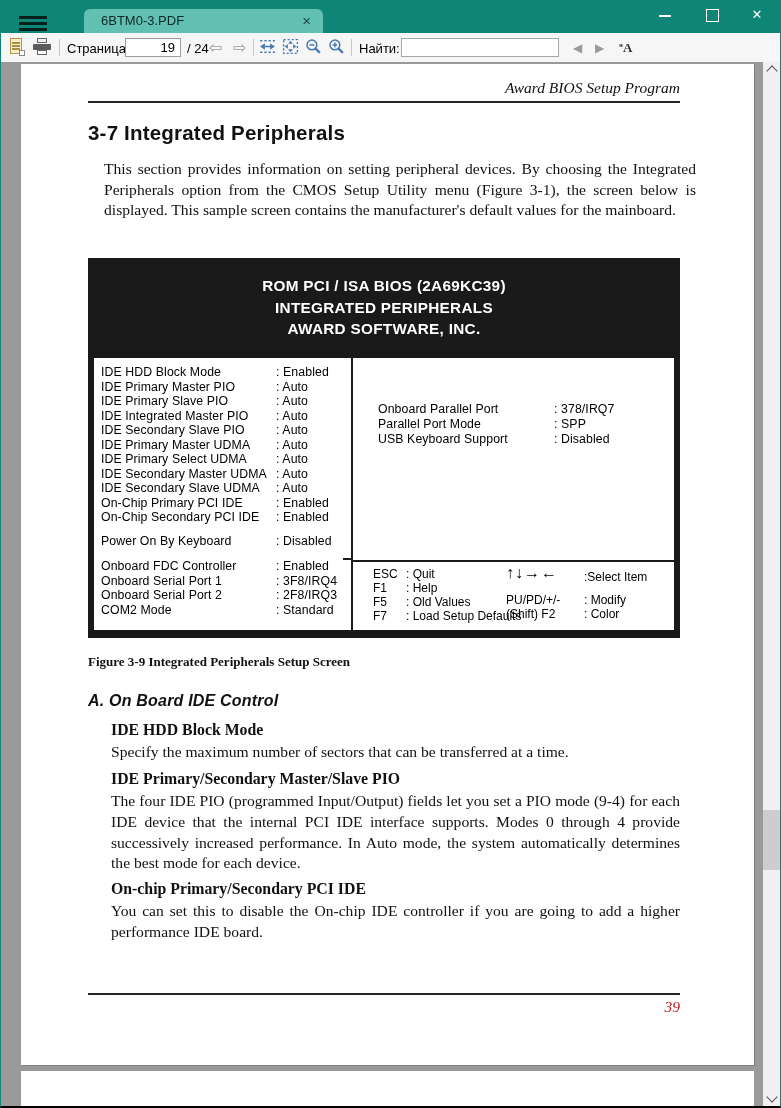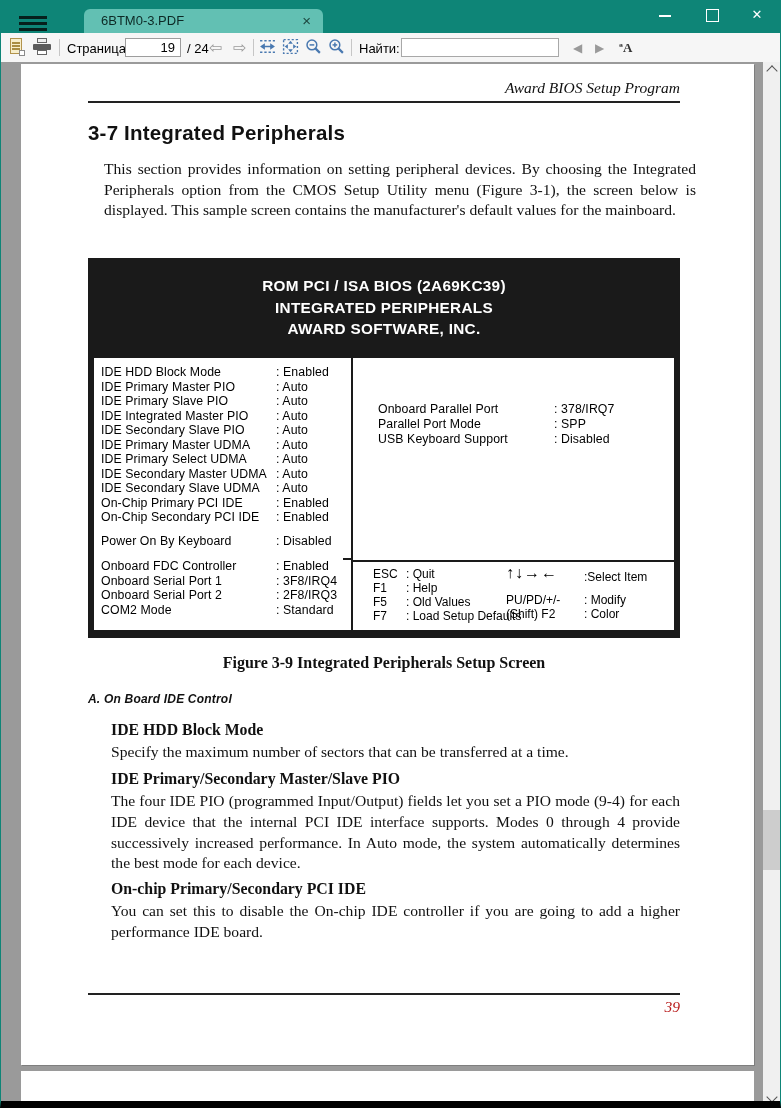--- a/index.html
+++ b/index.html
@@ -1,17 +1,17 @@
 <!DOCTYPE html>
 <html><head>
 <meta charset="utf-8">
 <style>
   html,body{margin:0;padding:0;background:#555;}
   .window{position:relative;width:781px;height:1108px;background:#9a9a9a;overflow:hidden;
-          box-sizing:border-box;border-left:1px solid #0e8577;border-right:1px solid #0e8577;border-bottom:7px solid #000000;
+          box-sizing:border-box;border-left:1px solid #0e8577;border-right:1px solid #0e8577;border-bottom:2px solid #000000;
           font-family:"Liberation Sans",sans-serif;}
   
   .titlebar{position:absolute;left:0;top:0;width:100%;height:33px;background:#0e8577;}
   .menu-btn{position:absolute;left:18px;top:16px;width:28px;height:16px;cursor:pointer;}
   .menu-btn .bar{position:absolute;left:0;width:28px;height:3.4px;background:#06201c;}
   .menu-btn .b1{top:0}.menu-btn .b2{top:6px}.menu-btn .b3{top:12px}
   .tab{position:absolute;left:83px;top:9px;width:239px;height:24px;background:#62c0b3;border-radius:6px 6px 0 0;}
   .tab-label{position:absolute;left:17px;top:4px;font-size:13px;color:#0c2925;}
   .tab-close{position:absolute;right:12px;top:3px;font-size:15px;color:#1d4740;cursor:pointer;}
   .win-controls{position:absolute;right:0;top:0;height:33px;}
@@ -54,22 +54,22 @@
   .sb-down{bottom:0}.sb-down .chev{top:2px;transform:rotate(225deg);}
   .sb-thumb{position:absolute;left:0;top:748px;width:17px;height:60px;background:#cdcdcd;cursor:pointer;}
   
   .pdf-page *{box-sizing:border-box;}
   .serif{font-family:"Liberation Serif",serif;color:#111;}
   .hdr-right{position:absolute;right:74px;top:15px;font-size:15.5px;font-style:italic;font-family:"Liberation Serif",serif;color:#111;}
   .rule{position:absolute;left:67px;width:592px;height:2px;background:#222;}
   .rule1{top:37px}.rule2{top:929px}
   .h1{position:absolute;left:67px;top:57px;font-size:20.5px;font-weight:bold;color:#111;letter-spacing:.2px;}
   .intro{position:absolute;left:83px;top:95px;width:592px;font-size:15.6px;line-height:20.6px;text-align:justify;}
-  .caption{position:absolute;left:67px;top:590px;width:592px;text-align:center;font-weight:bold;font-size:16px;font-family:"Liberation Serif",serif;color:#111;}
-  .a-head{position:absolute;left:67px;top:628px;font-size:12px;font-weight:bold;font-style:italic;color:#111;letter-spacing:.2px;}
+  .caption{position:absolute;left:67px;top:590px;width:592px;text-align:left;font-weight:bold;font-size:13px;font-family:"Liberation Serif",serif;color:#111;}
+  .a-head{position:absolute;left:67px;top:628px;font-size:16px;font-weight:bold;font-style:italic;color:#111;letter-spacing:.2px;}
   .topic-head{position:absolute;left:90px;font-weight:bold;font-size:15.8px;font-family:"Liberation Serif",serif;color:#111;}
   .topic-body{position:absolute;left:90px;width:569px;font-size:15.6px;line-height:20.8px;text-align:justify;}
   .page-num{position:absolute;right:74px;top:934px;font-size:15.5px;font-style:italic;font-family:"Liberation Serif",serif;color:#b91c1c;}
   
   .bios{position:absolute;left:67px;top:194px;width:592px;height:380px;background:#1a1a1a;}
   .bios-header{position:absolute;left:0;top:17px;width:100%;text-align:center;color:#fff;font-weight:bold;
                font-size:15.3px;line-height:21.5px;letter-spacing:.3px;}
   .bios-content{position:absolute;left:6px;right:6px;top:100px;bottom:8px;background:#fff;color:#000;}
   .vdivider{position:absolute;left:257px;top:0;bottom:0;width:2px;background:#1a1a1a;}
   .bios-left{position:absolute;left:0;top:0;width:257px;height:100%;}

